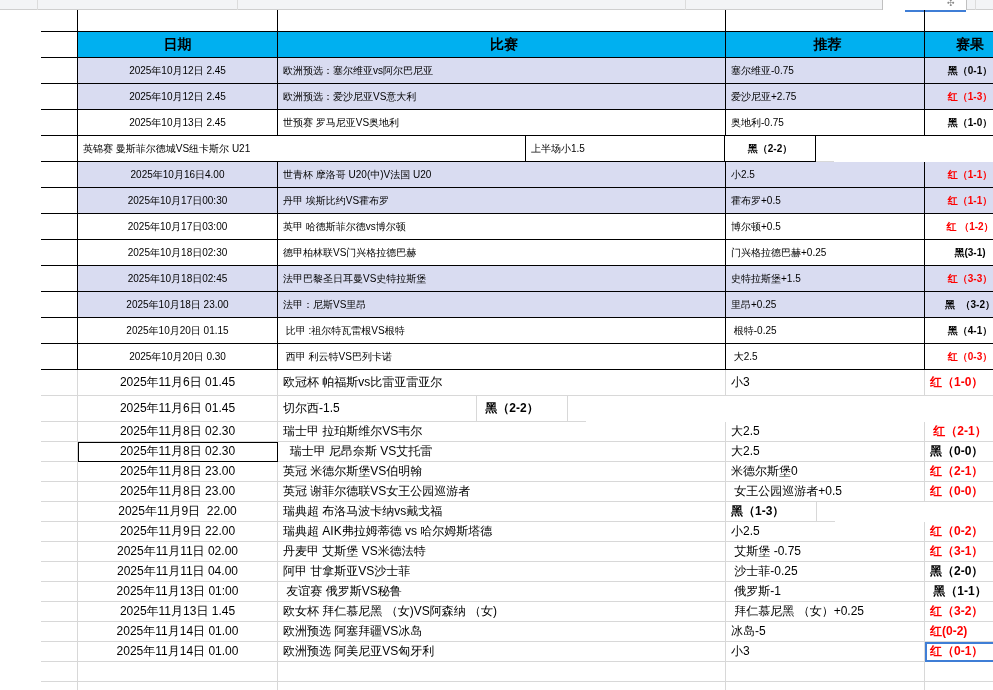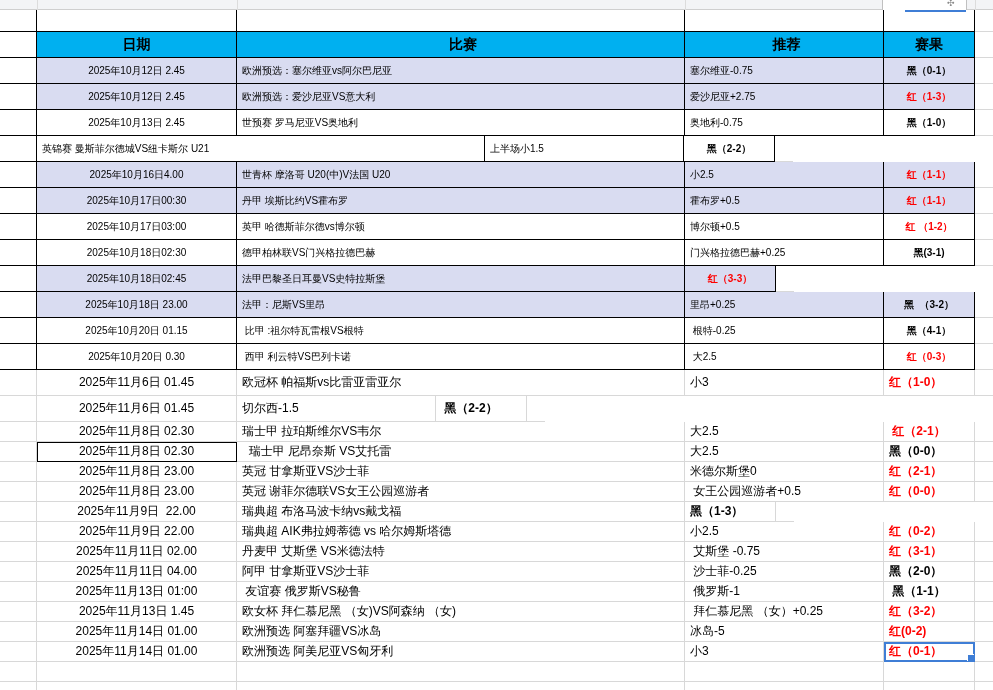--- a/index.html
+++ b/index.html
@@ -22,21 +22,21 @@
   }
   .widget-icon {
     position: absolute; left: 64px; top: -2px; font-size: 9px; line-height: 10px; color: #8a8a8a;
   }
   .blue-line {
     position: absolute; left: 905px; top: 10px; width: 61px; height: 2px;
     background: var(--selection, #3f7ed6);
   }
   
   .grid { position: absolute; left: 0; top: 10px; width: 993px; }
-  .row { display: flex; width: 993px; }
+  .row { display: flex; width: 993px; padding-left: 41px; }
   .cell {
     flex: none; display: flex; align-items: center;
     white-space: pre; overflow: hidden;
     border-right: 1px solid var(--grid, #d8d8d8);
     border-bottom: 1px solid var(--grid, #d8d8d8);
     background: transparent;
   }
   .c-stub   { width: 37px; }
   .c-date   { width: 200px; justify-content: center; }
   .c-match  { width: 448px; padding-left: 5px; }
@@ -186,20 +186,21 @@
     <div class="cell c-date">2025年10月18日02:30</div>
     <div class="cell c-match">德甲柏林联VS门兴格拉德巴赫</div>
     <div class="cell c-tip">门兴格拉德巴赫+0.25</div>
     <div class="cell c-result">黑(3-1)</div>
     <div class="cell c-margin"></div>
   </div>
         <div class="row lg shaded">
     <div class="cell c-stub"></div>
     <div class="cell c-date">2025年10月18日02:45</div>
     <div class="cell c-match">法甲巴黎圣日耳曼VS史特拉斯堡</div>
+    <div class="cell c-tip">史特拉斯堡+1.5</div>
     <div class="cell c-result red">红（3-3）</div>
     <div class="cell c-margin"></div>
   </div>
         <div class="row lg shaded">
     <div class="cell c-stub"></div>
     <div class="cell c-date">2025年10月18日 23.00</div>
     <div class="cell c-match">法甲：尼斯VS里昂</div>
     <div class="cell c-tip">里昂+0.25</div>
     <div class="cell c-result">黑  （3-2）</div>
     <div class="cell c-margin"></div>
@@ -247,21 +248,21 @@
     <div class="cell c-stub"></div>
     <div class="cell c-date boxed">2025年11月8日 02.30</div>
     <div class="cell c-match">  瑞士甲 尼昂奈斯 VS艾托雷</div>
     <div class="cell c-tip">大2.5</div>
     <div class="cell c-result">黑（0-0）</div>
     <div class="cell c-margin"></div>
   </div>
         <div class="row sm">
     <div class="cell c-stub"></div>
     <div class="cell c-date">2025年11月8日 23.00</div>
-    <div class="cell c-match">英冠 甘拿斯亚VS沙士菲</div>
+    <div class="cell c-match">英冠 米德尔斯堡VS伯明翰</div>
     <div class="cell c-tip">米德尔斯堡0</div>
     <div class="cell c-result red">红（2-1）</div>
     <div class="cell c-margin"></div>
   </div>
         <div class="row sm">
     <div class="cell c-stub"></div>
     <div class="cell c-date">2025年11月8日 23.00</div>
     <div class="cell c-match">英冠 谢菲尔德联VS女王公园巡游者</div>
     <div class="cell c-tip"> 女王公园巡游者+0.5</div>
     <div class="cell c-result red">红（0-0）</div>

